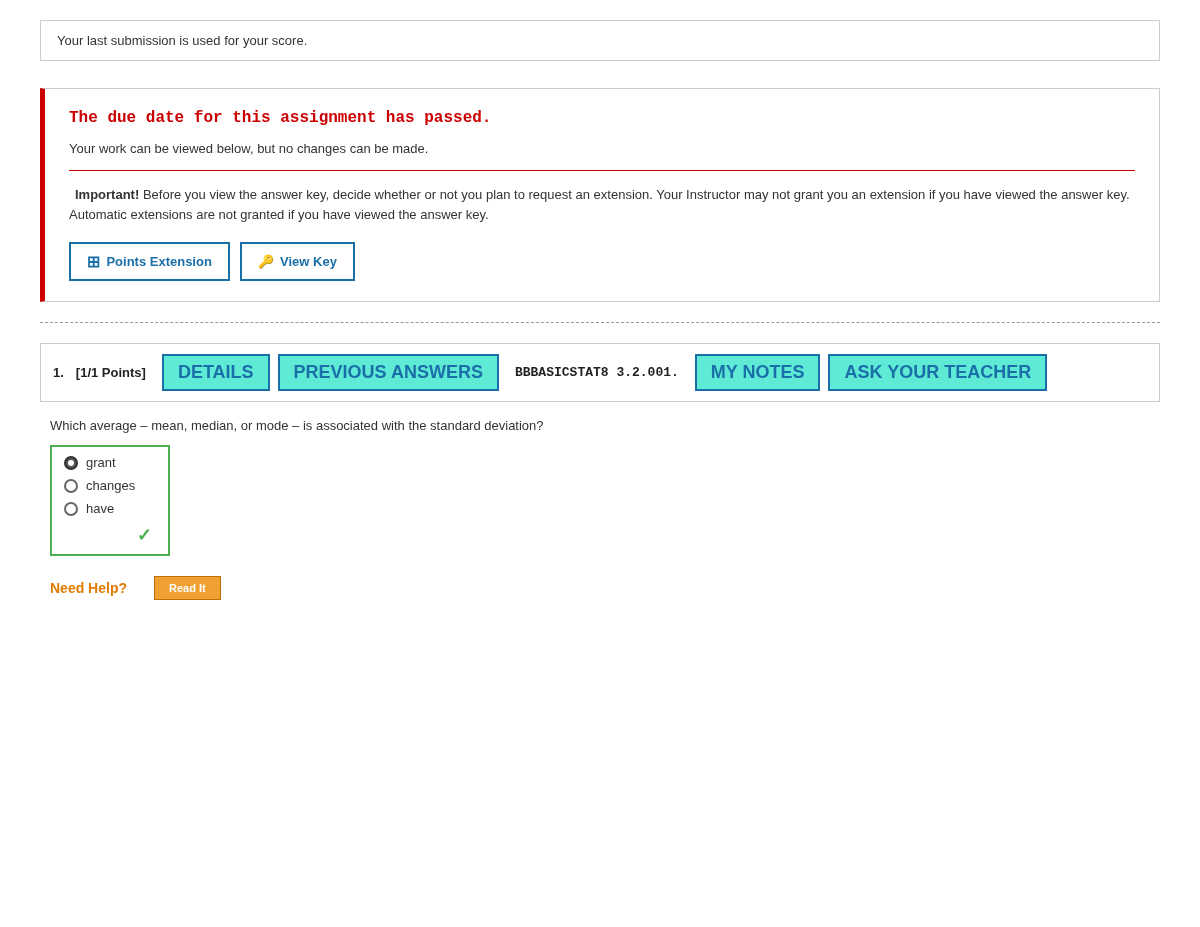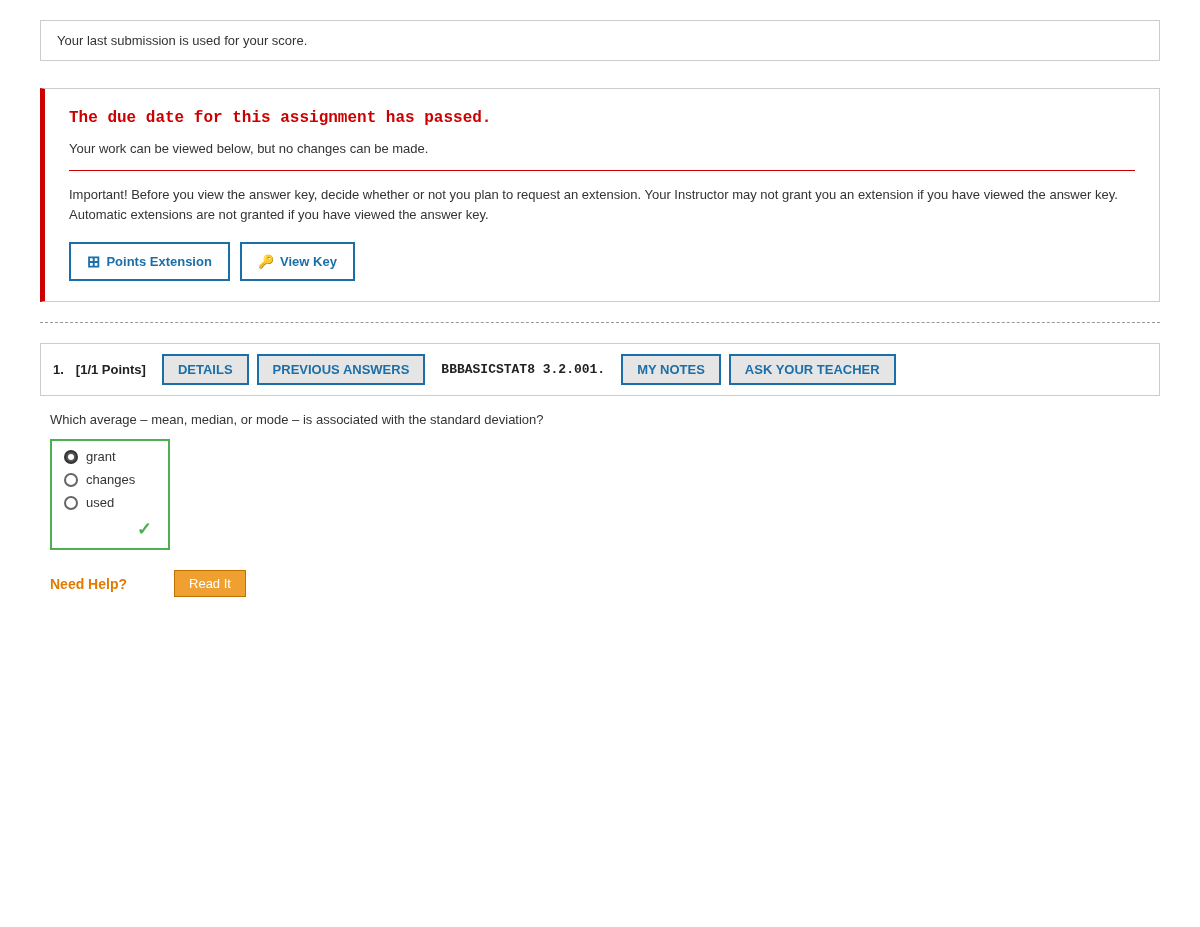--- a/index.html
+++ b/index.html
@@ -44,21 +44,22 @@
       border-top: 1px solid #cc0000;
       margin-bottom: 14px;
     }
     .important-text {
       font-size: 13px;
       color: #333;
       margin-bottom: 18px;
       line-height: 1.5;
     }
     .important-text strong {
-      font-weight: normal;
+      font-weight: bold;
+      margin-left: 6px;
     }
     .btn-group {
       display: flex;
       gap: 10px;
     }
     .btn-outline {
       border: 2px solid #1a6fa8;
       background: #fff;
       color: #1a6fa8;
       padding: 8px 16px;
@@ -90,24 +91,24 @@
       margin-right: 4px;
     }
     .points-label {
       font-size: 13px;
       font-weight: bold;
       color: #222;
       margin-right: 8px;
     }
     .btn-header {
       border: 2px solid #1a6fa8;
-      background: #e5e5e5;
+      background: #5eead4;
       color: #1a6fa8;
       padding: 6px 14px;
-      font-size: 13px;
+      font-size: 18px;
       font-weight: bold;
       cursor: pointer;
       text-transform: uppercase;
       text-align: right;
     }
     .problem-code {
       font-size: 13px;
       font-weight: bold;
       color: #222;
       margin: 0 8px;
@@ -180,24 +181,23 @@
     .need-help-label {
       color: #e07b00;
       font-size: 14px;
       font-weight: bold;
     }
     .btn-read-it {
       background: #f0a030;
       border: 1px solid #c07000;
       color: #fff;
       padding: 5px 14px;
-      font-size: 13px;
-      font-weight: normal;
+      font-size: 11px;
+      font-weight: bold;
       cursor: pointer;
-      margin-left: 20px;
     }
   </style>
 </head>
 <body>
 
 <div class="page-wrapper">
 
   
   <div class="submission-notice">
     <span>Your last submission is used for your score.</span>
@@ -245,21 +245,21 @@
     <div class="radio-option">
       <span class="radio-circle selected"></span>
       <span>grant</span>
     </div>
     <div class="radio-option">
       <span class="radio-circle"></span>
       <span>changes</span>
     </div>
     <div class="radio-option">
       <span class="radio-circle"></span>
-      <span>used</span>
+      <span>have</span>
     </div>
     <div class="checkmark-row">
       <span class="checkmark">✓</span>
     </div>
   </div>
 
   
   <div class="need-help-row">
     <span class="need-help-label">Need Help?</span>
     <button class="btn-read-it">Read It</button>

